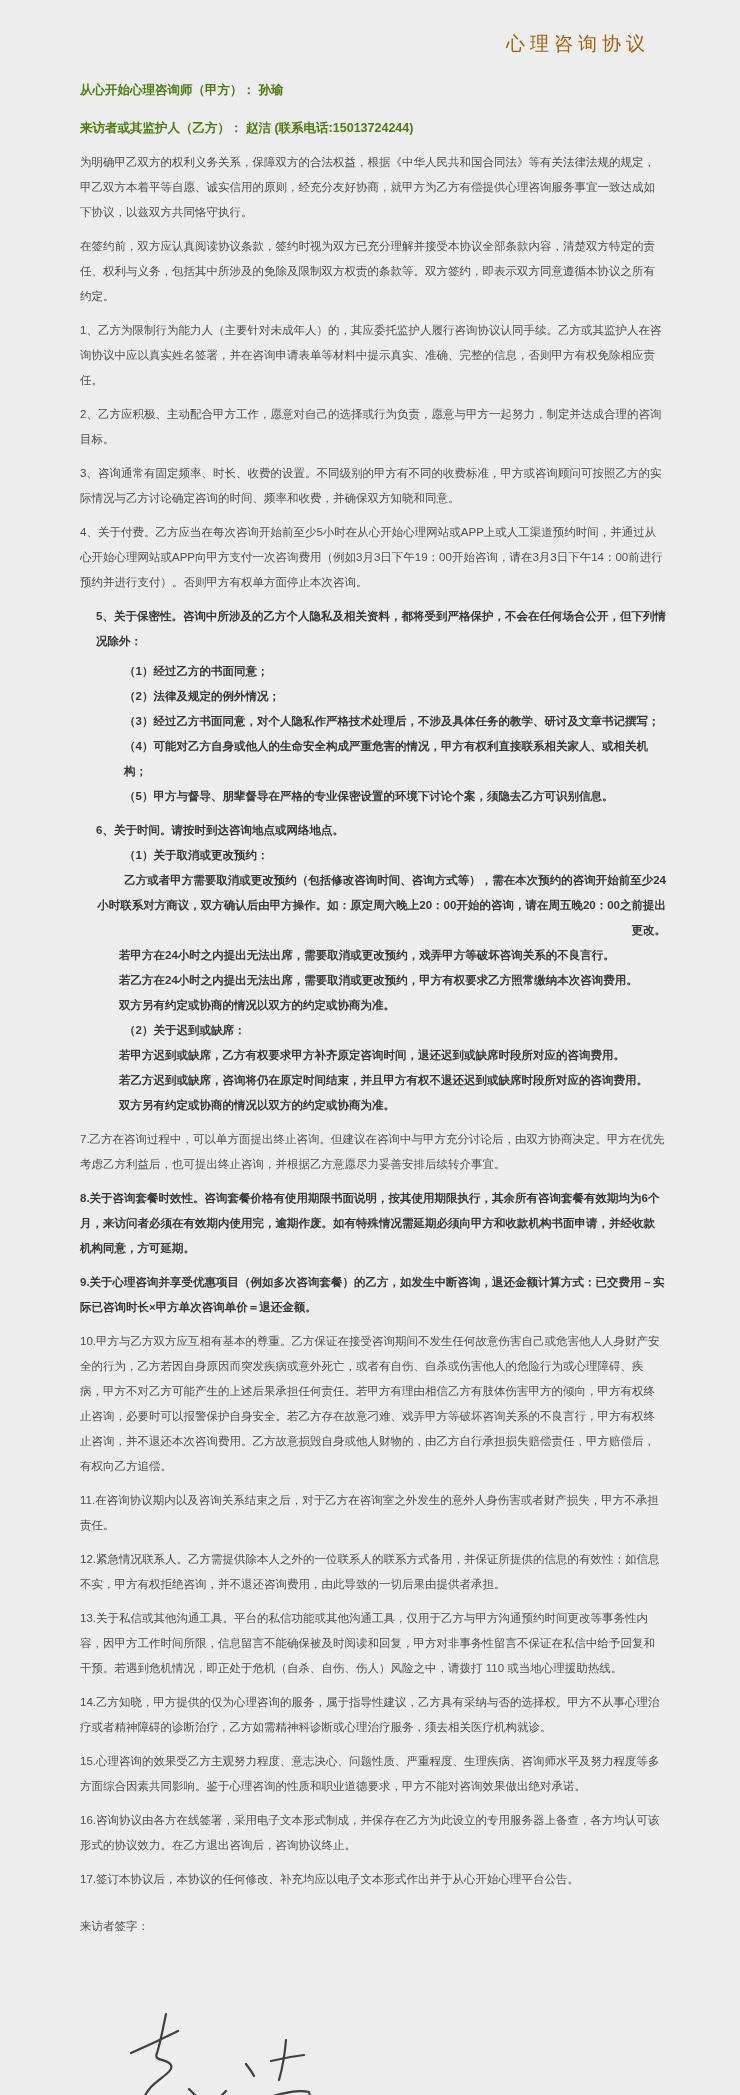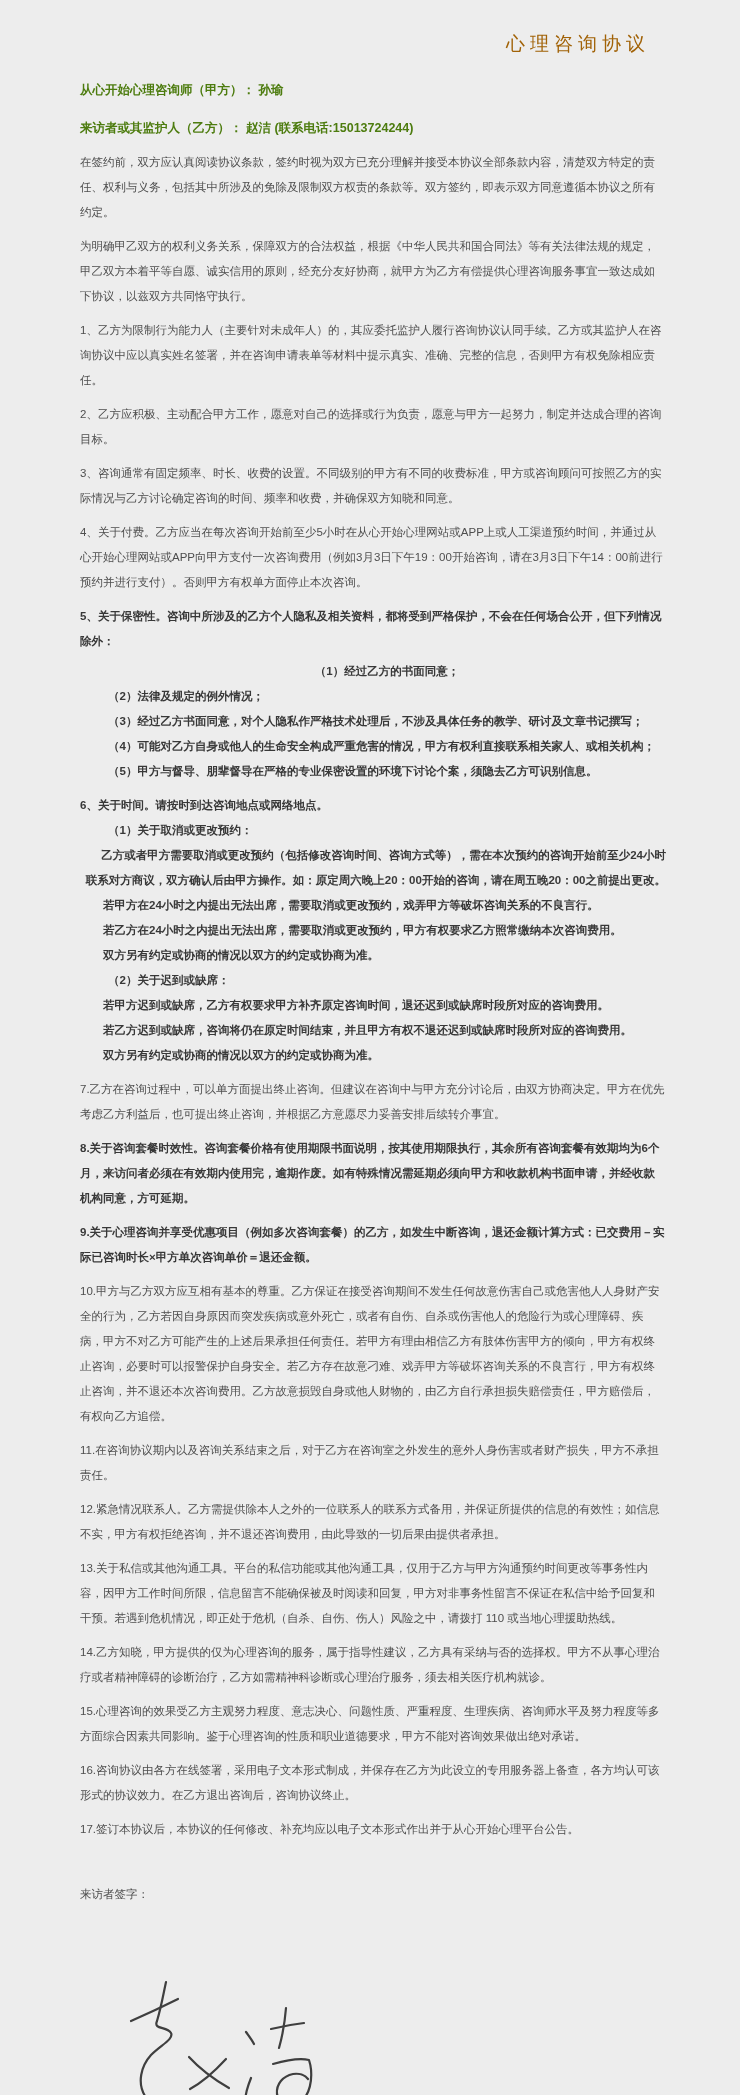--- a/index.html
+++ b/index.html
@@ -33,55 +33,55 @@
     color:#4d7c0f;
     line-height:25px;
   }
   p.para{
     margin:9px 0 0 0;
     font-size:11.5px;
     line-height:25px;
     word-break:break-all;
     overflow-wrap:anywhere;
   }
-  .clause-block{margin:9px 0 0 0;}
+  .clause-block{margin:9px 0 0 16px;}
   .clause-block p{
     margin:0;
     font-size:11.5px;
     line-height:25px;
     word-break:break-all;
     overflow-wrap:anywhere;
   }
   .bold{font-weight:700;color:#383838;}
   .sub{padding-left:28px;}      
   .sub2{padding-left:23px;}     
   .hang{text-indent:19px;text-align:right;}      
-  .subs-gap{margin-top:5px !important;text-align:center;}
+  .subs-gap{margin-top:5px !important;}
   .signer-label{
-    margin:40px 0 0 0;
+    margin:22px 0 0 0;
     font-size:11.5px;
     line-height:25px;
   }
   .signature-wrap{
     margin:66px 0 0 42px;
     height:140px;
   }
 </style>
 </head>
 <body>
 
 <div class="page">
 
   <h1 class="doc-title">心理咨询协议</h1>
 
   <p class="party">从心开始心理咨询师（甲方）： 孙瑜</p>
   <p class="party">来访者或其监护人（乙方）： 赵洁 (联系电话:15013724244)</p>
 
+  <p class="para">为明确甲乙双方的权利义务关系，保障双方的合法权益，根据《中华人民共和国合同法》等有关法律法规的规定，甲乙双方本着平等自愿、诚实信用的原则，经充分友好协商，就甲方为乙方有偿提供心理咨询服务事宜一致达成如下协议，以兹双方共同恪守执行。</p>
   <p class="para">在签约前，双方应认真阅读协议条款，签约时视为双方已充分理解并接受本协议全部条款内容，清楚双方特定的责任、权利与义务，包括其中所涉及的免除及限制双方权责的条款等。双方签约，即表示双方同意遵循本协议之所有约定。</p>
-  <p class="para">为明确甲乙双方的权利义务关系，保障双方的合法权益，根据《中华人民共和国合同法》等有关法律法规的规定，甲乙双方本着平等自愿、诚实信用的原则，经充分友好协商，就甲方为乙方有偿提供心理咨询服务事宜一致达成如下协议，以兹双方共同恪守执行。</p>
 
   <p class="para">1、乙方为限制行为能力人（主要针对未成年人）的，其应委托监护人履行咨询协议认同手续。乙方或其监护人在咨询协议中应以真实姓名签署，并在咨询申请表单等材料中提示真实、准确、完整的信息，否则甲方有权免除相应责任。</p>
   <p class="para">2、乙方应积极、主动配合甲方工作，愿意对自己的选择或行为负责，愿意与甲方一起努力，制定并达成合理的咨询目标。</p>
   <p class="para">3、咨询通常有固定频率、时长、收费的设置。不同级别的甲方有不同的收费标准，甲方或咨询顾问可按照乙方的实际情况与乙方讨论确定咨询的时间、频率和收费，并确保双方知晓和同意。</p>
   <p class="para">4、关于付费。乙方应当在每次咨询开始前至少5小时在从心开始心理网站或APP上或人工渠道预约时间，并通过从心开始心理网站或APP向甲方支付一次咨询费用（例如3月3日下午19：00开始咨询，请在3月3日下午14：00前进行预约并进行支付）。否则甲方有权单方面停止本次咨询。</p>
 
   <div class="clause-block">
     <p class="bold">5、关于保密性。咨询中所涉及的乙方个人隐私及相关资料，都将受到严格保护，不会在任何场合公开，但下列情况除外：</p>
     <p class="bold sub subs-gap">（1）经过乙方的书面同意；</p>
     <p class="bold sub">（2）法律及规定的例外情况；</p>

